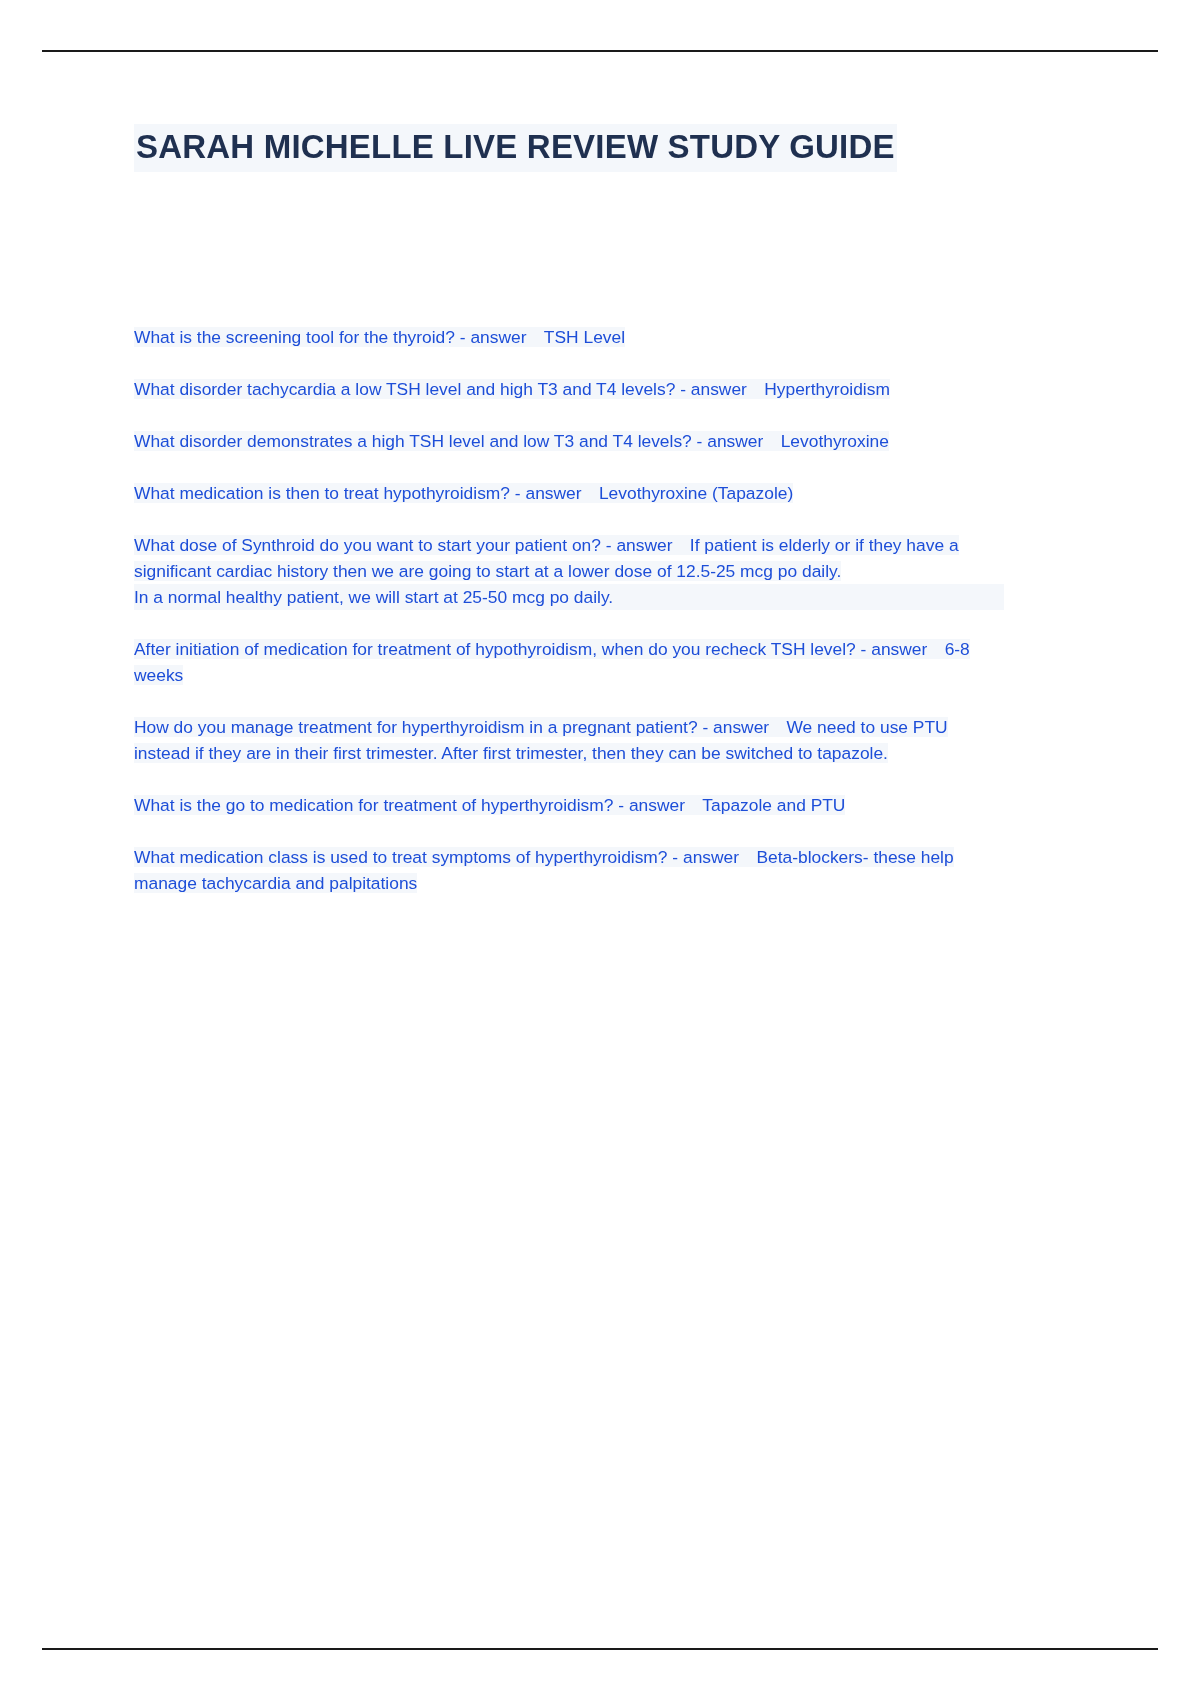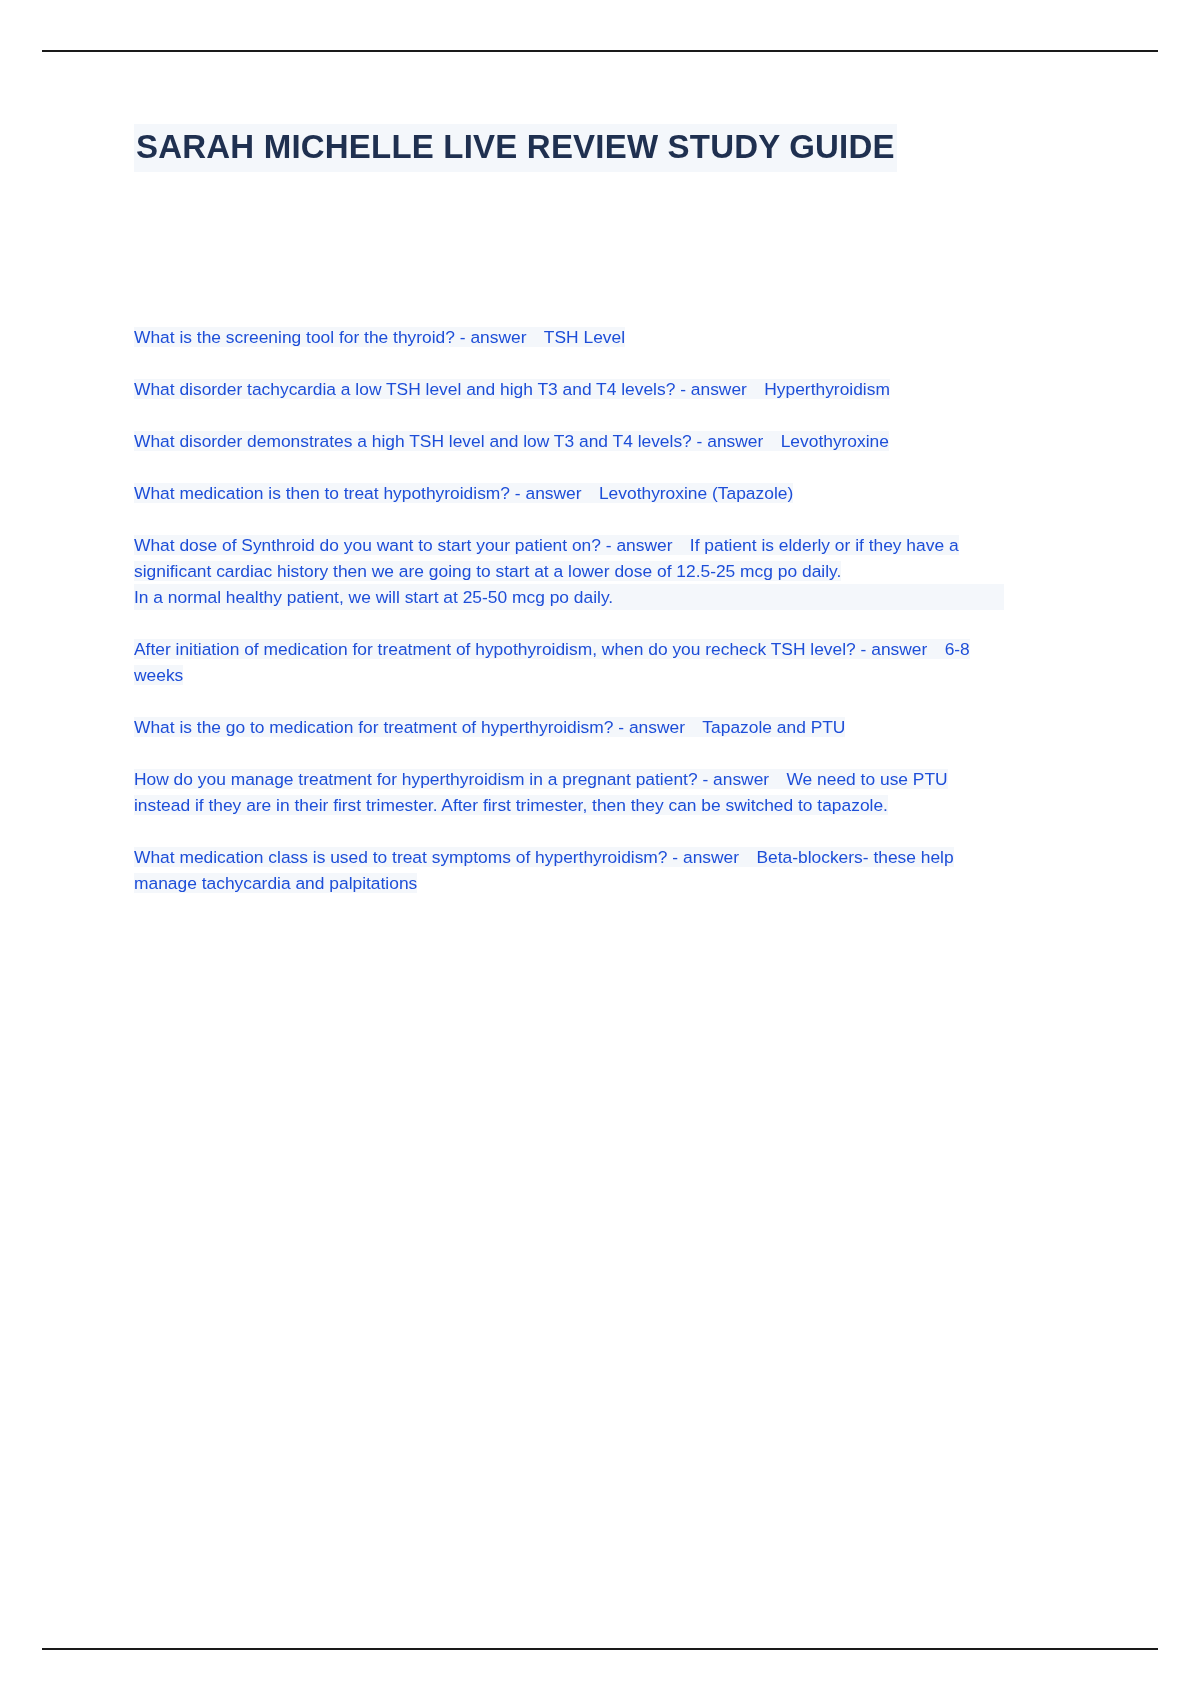--- a/index.html
+++ b/index.html
@@ -92,19 +92,19 @@
 
     <h1 class="doc-title">SARAH MICHELLE LIVE REVIEW STUDY GUIDE</h1>
 
     <div class="qa-list" id="qa-list">
         <div class="qa"><span class="q">What is the screening tool for the thyroid?</span><span class="sep q"> - answer </span><span class="a">TSH Level</span></div>
         <div class="qa"><span class="q">What disorder tachycardia a low TSH level and high T3 and T4 levels?</span><span class="sep q"> - answer </span><span class="a">Hyperthyroidism</span></div>
         <div class="qa"><span class="q">What disorder demonstrates a high TSH level and low T3 and T4 levels?</span><span class="sep q"> - answer </span><span class="a">Levothyroxine</span></div>
         <div class="qa"><span class="q">What medication is then to treat hypothyroidism?</span><span class="sep q"> - answer </span><span class="a">Levothyroxine (Tapazole)</span></div>
         <div class="qa"><span class="q">What dose of Synthroid do you want to start your patient on?</span><span class="sep q"> - answer </span><span class="a">If patient is elderly or if they have a significant cardiac history then we are going to start at a lower dose of 12.5-25 mcg po daily.</span><span class="extra a">In a normal healthy patient, we will start at 25-50 mcg po daily.</span></div>
         <div class="qa"><span class="q">After initiation of medication for treatment of hypothyroidism, when do you recheck TSH level?</span><span class="sep q"> - answer </span><span class="a">6-8 weeks</span></div>
+        <div class="qa"><span class="q">How do you manage treatment for hyperthyroidism in a pregnant patient?</span><span class="sep q"> - answer </span><span class="a">We need to use PTU instead if they are in their first trimester. After first trimester, then they can be switched to tapazole.</span></div>
         <div class="qa"><span class="q">What is the go to medication for treatment of hyperthyroidism?</span><span class="sep q"> - answer </span><span class="a">Tapazole and PTU</span></div>
-        <div class="qa"><span class="q">How do you manage treatment for hyperthyroidism in a pregnant patient?</span><span class="sep q"> - answer </span><span class="a">We need to use PTU instead if they are in their first trimester. After first trimester, then they can be switched to tapazole.</span></div>
         <div class="qa"><span class="q">What medication class is used to treat symptoms of hyperthyroidism?</span><span class="sep q"> - answer </span><span class="a">Beta-blockers- these help manage tachycardia and palpitations</span></div>
       </div>
 
   </div>
 </div>
 
 </body></html>

